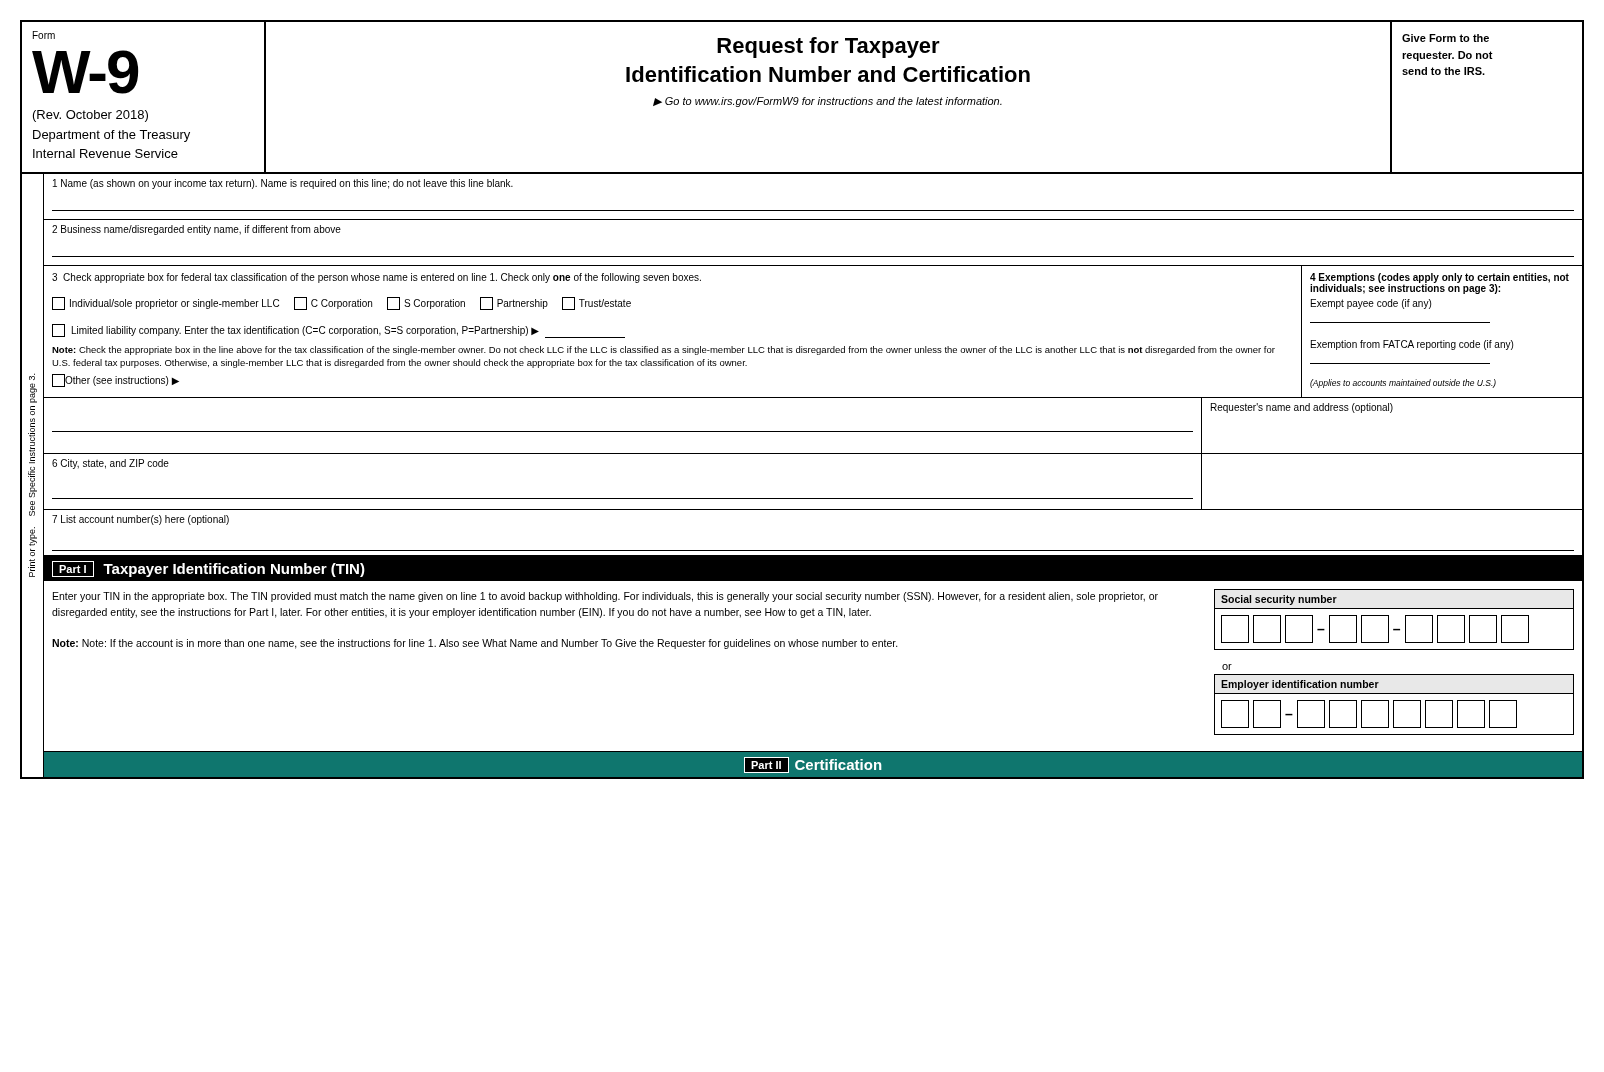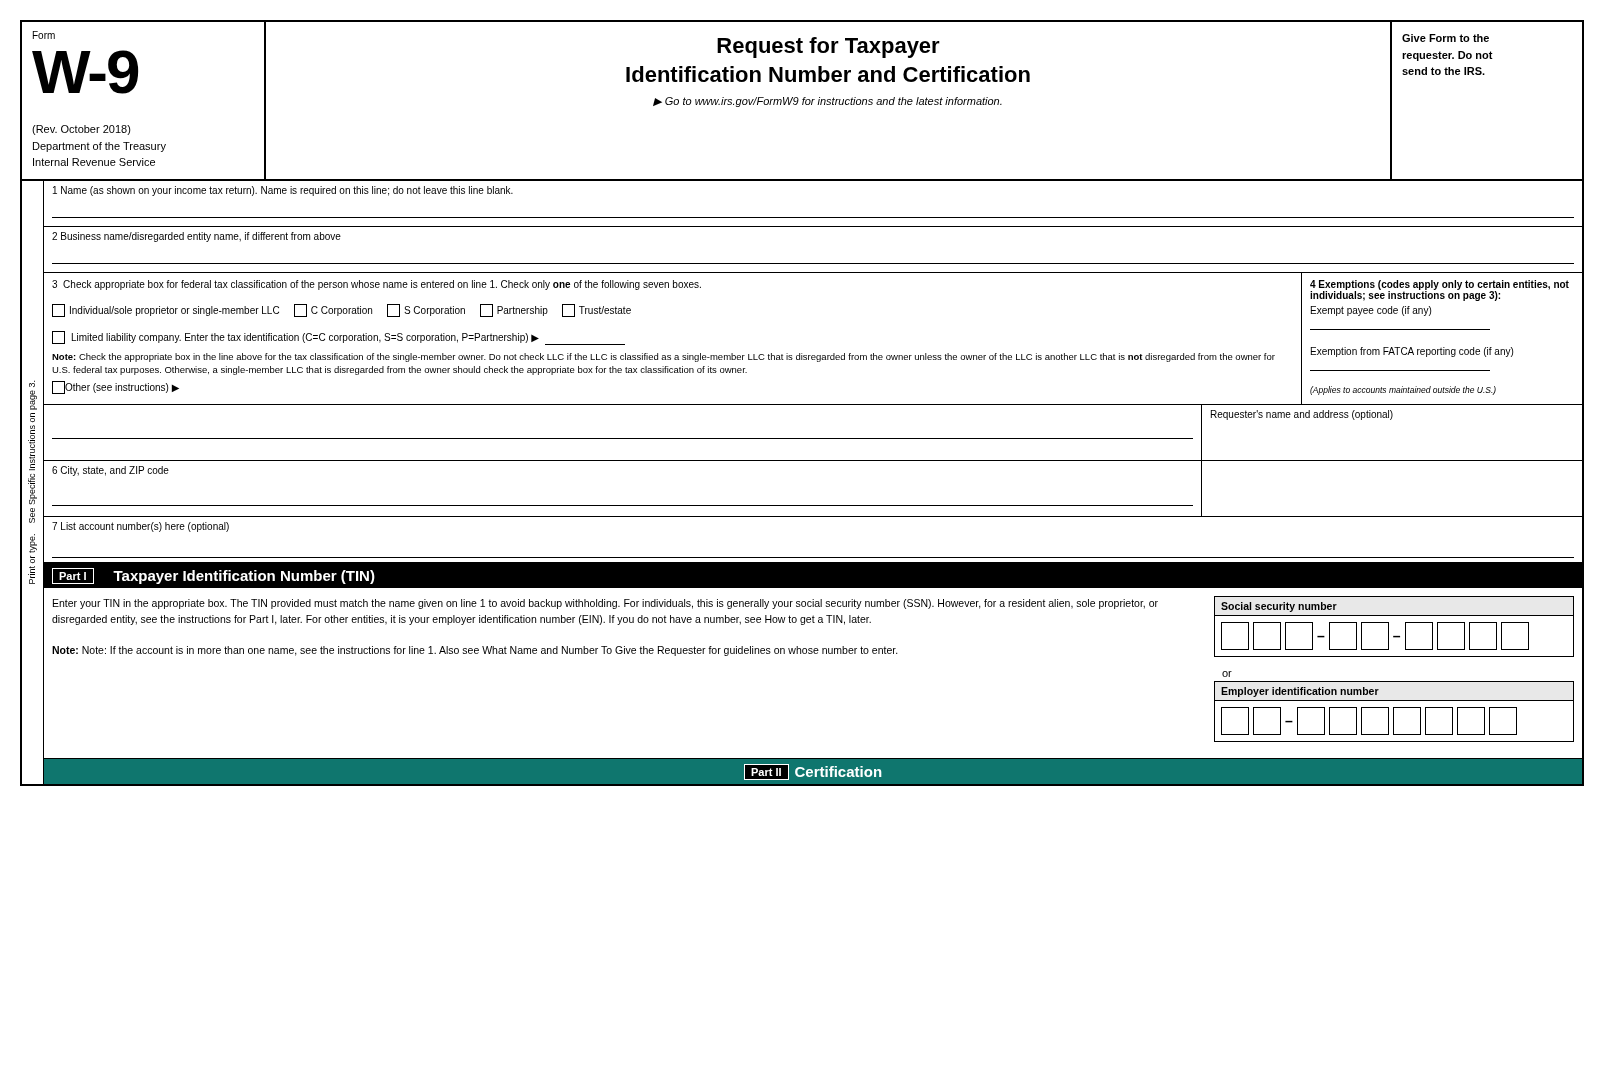--- a/index.html
+++ b/index.html
@@ -31,23 +31,23 @@
       font-size: 10px;
       display: block;
     }
     .form-w9-number {
       font-size: 62px;
       font-weight: 700;
       line-height: 1;
       letter-spacing: -2px;
     }
     .header-left-sub {
-      font-size: 11px;
+      font-size: 13px;
       line-height: 1.5;
-      margin-top: 18px;
+      margin-top: 2px;
     }
     .header-center {
       flex: 1;
       text-align: center;
       padding: 10px 20px;
       border-right: 2px solid #000;
     }
     .header-center h1 {
       font-size: 22px;
       font-weight: 900;
@@ -208,21 +208,21 @@
     .field-label-sm {
       font-size: 10px;
     }
     
     .part-header {
       background: #000;
       color: #fff;
       display: flex;
       align-items: center;
       padding: 4px 8px;
-      gap: 20px;
+      gap: 10px;
     }
     .part-tag {
       background: #000;
       color: #fff;
       font-weight: bold;
       font-size: 11px;
       border: 1px solid #fff;
       padding: 1px 6px;
     }
     .part-title {

